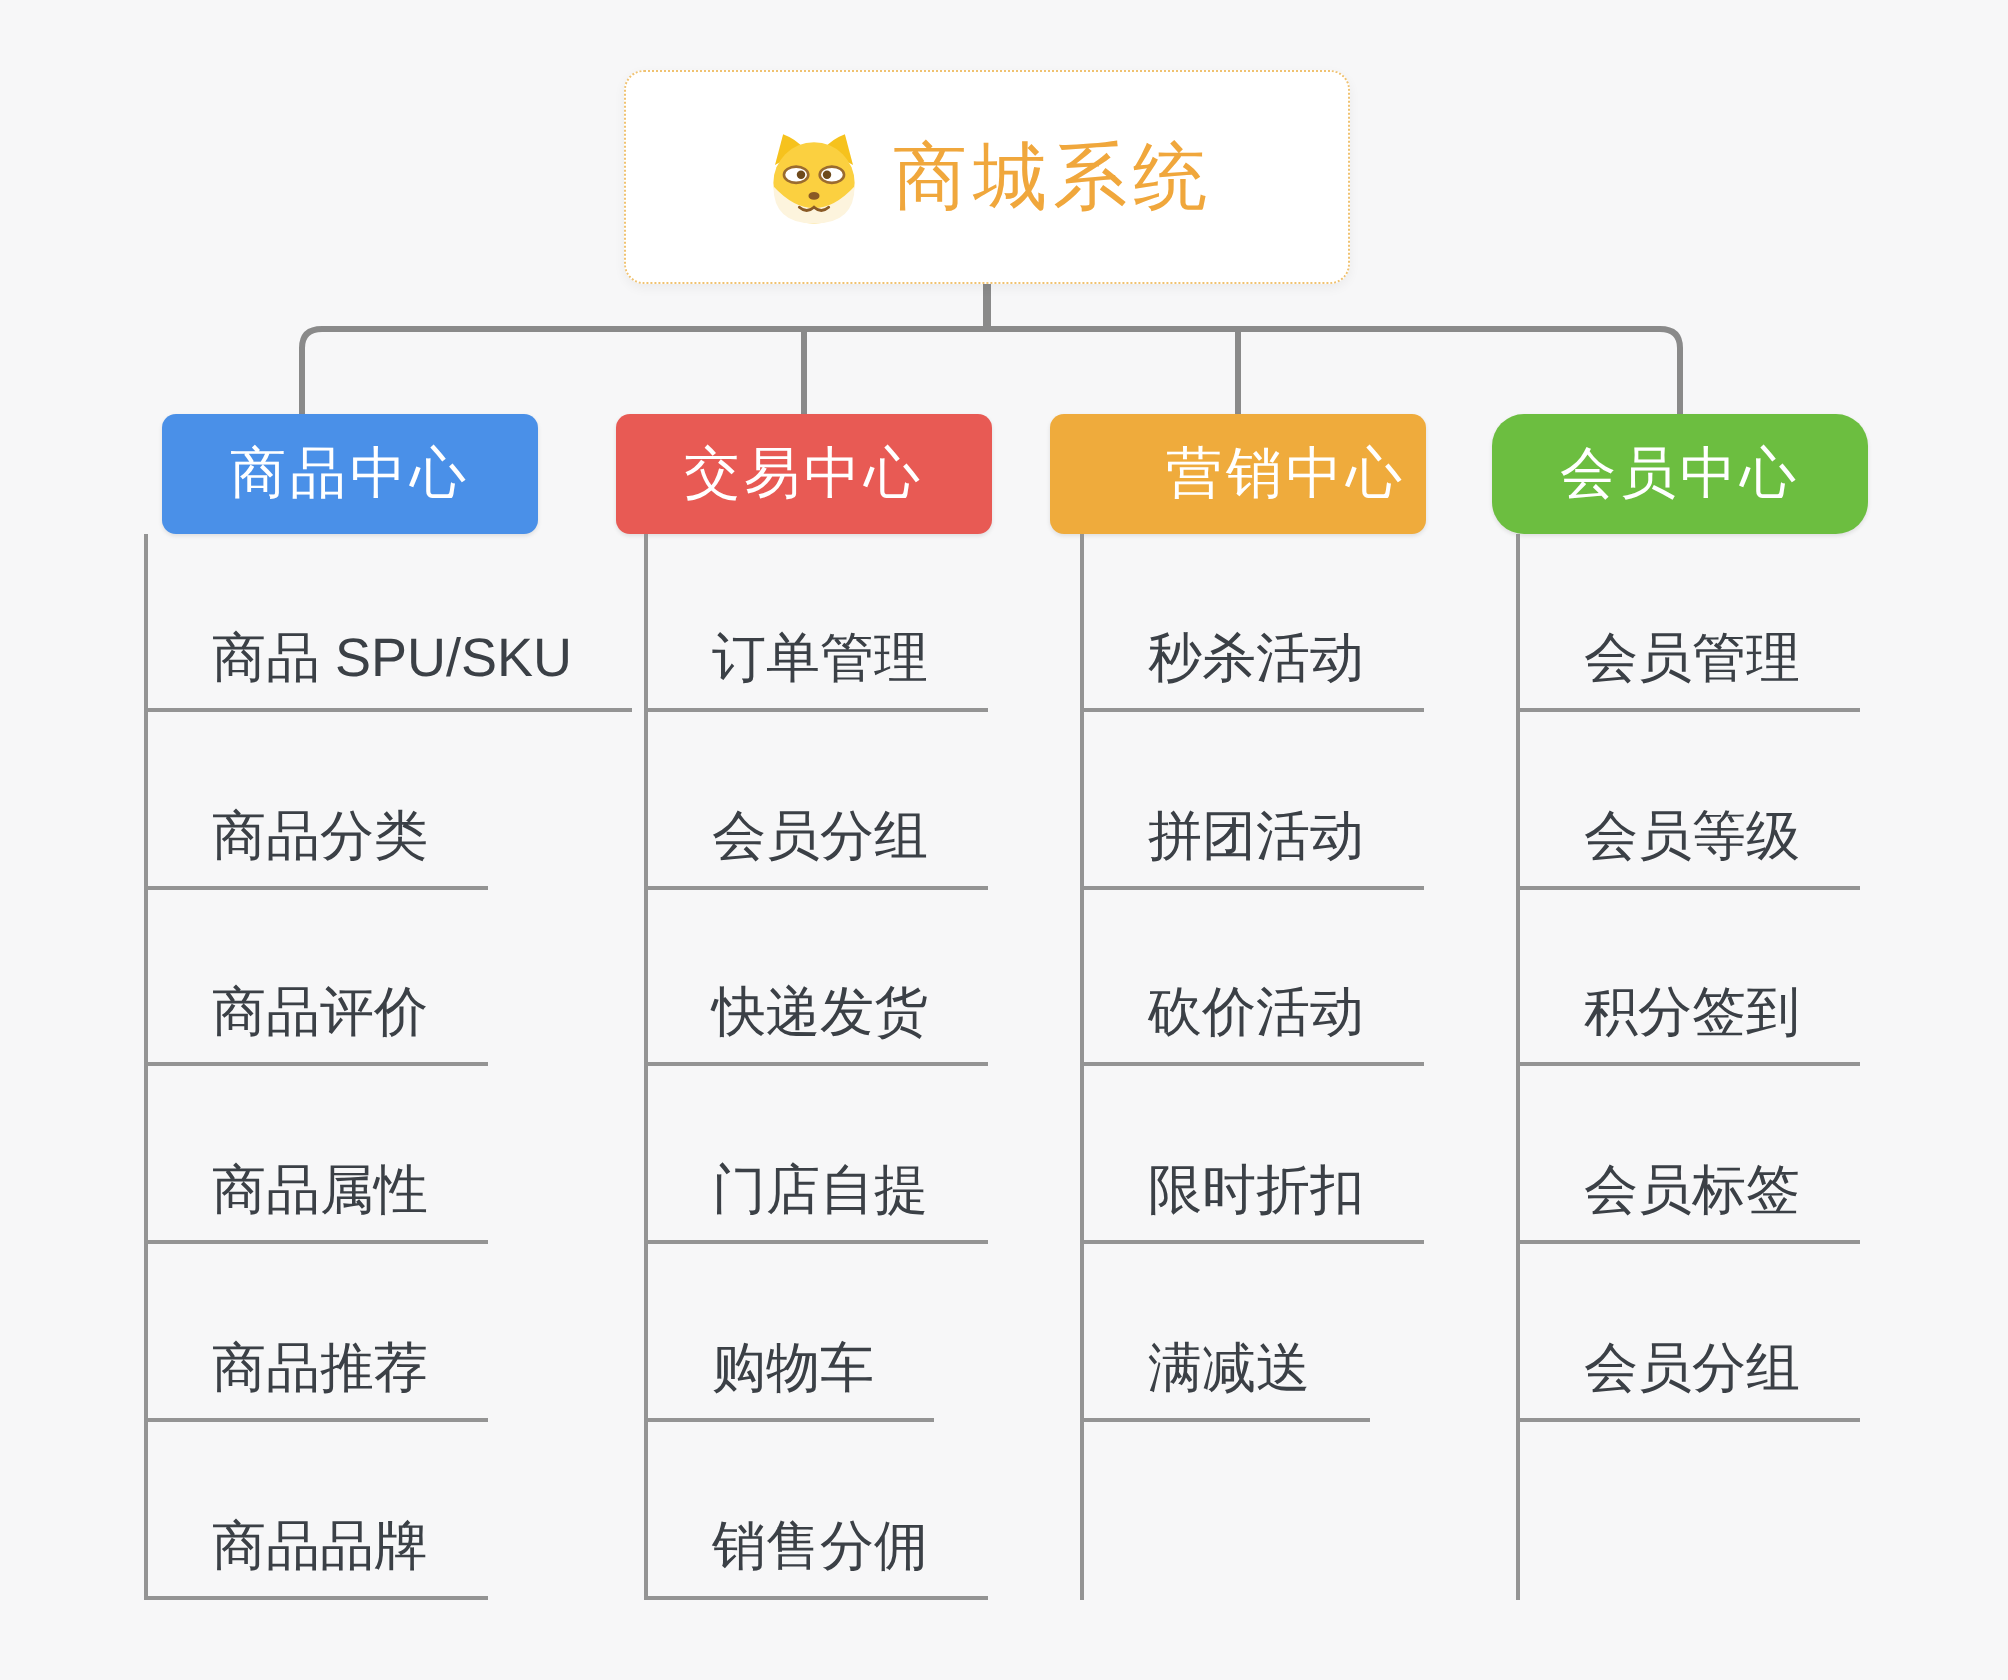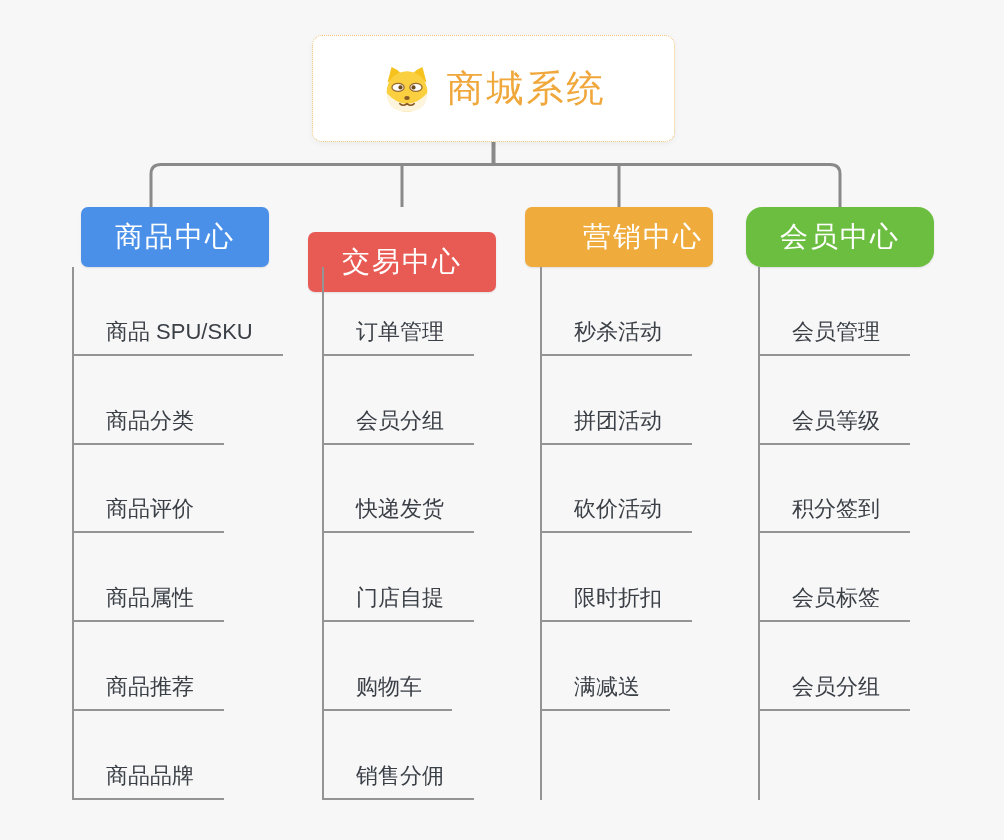--- a/index.html
+++ b/index.html
@@ -72,21 +72,21 @@
   .branch-column.c2 { left: 540px; }
   .branch-column.c3 { left: 758px; }
 
   .tree-item {
     height: 88.83px;
     width: fit-content;
     display: flex;
     align-items: flex-end;
     padding: 0 30px 7px 32px;
     border-bottom: 2px solid #949494;
-    font-size: 22px;
+    font-size: 27px;
     color: #3b4046;
     white-space: nowrap;
   }
 </style>
 </head>
 <body>
 
 <div class="canvas">
 
   <svg class="connectors" viewBox="0 0 1004 840" fill="none" xmlns="http://www.w3.org/2000/svg">
@@ -108,21 +108,21 @@
       <circle cx="40" cy="28" r="2.6" fill="#6e4a1c"></circle>
       <ellipse cx="32" cy="41" rx="3.4" ry="2.4" fill="#8a5a25"></ellipse>
       <path d="M23 48 Q27.5 52 32 48 Q36.5 52 41 48" stroke="#8a5a25" stroke-width="1.8" fill="none" stroke-linecap="round"></path>
     </svg>
     <span class="root-title" style="color: rgb(240, 167, 60);">商城系统</span>
   </div>
 
   <div class="branch-box b0" style="background: rgb(74, 144, 232); margin-left: 24px;">
     <span>商品中心</span>
   </div>
-  <div class="branch-box b1" style="background: rgb(232, 90, 84); margin-top: 25px;">
+  <div class="branch-box b1" style="background: rgb(232, 90, 84);">
     <span>交易中心</span>
   </div>
   <div class="branch-box b2" style="background: rgb(239, 171, 60);">
     <span>营销中心</span>
   </div>
   <div class="branch-box b3" style="background: rgb(108, 190, 64);">
     <span>会员中心</span>
   </div>
 
   <div class="branch-column c0">

